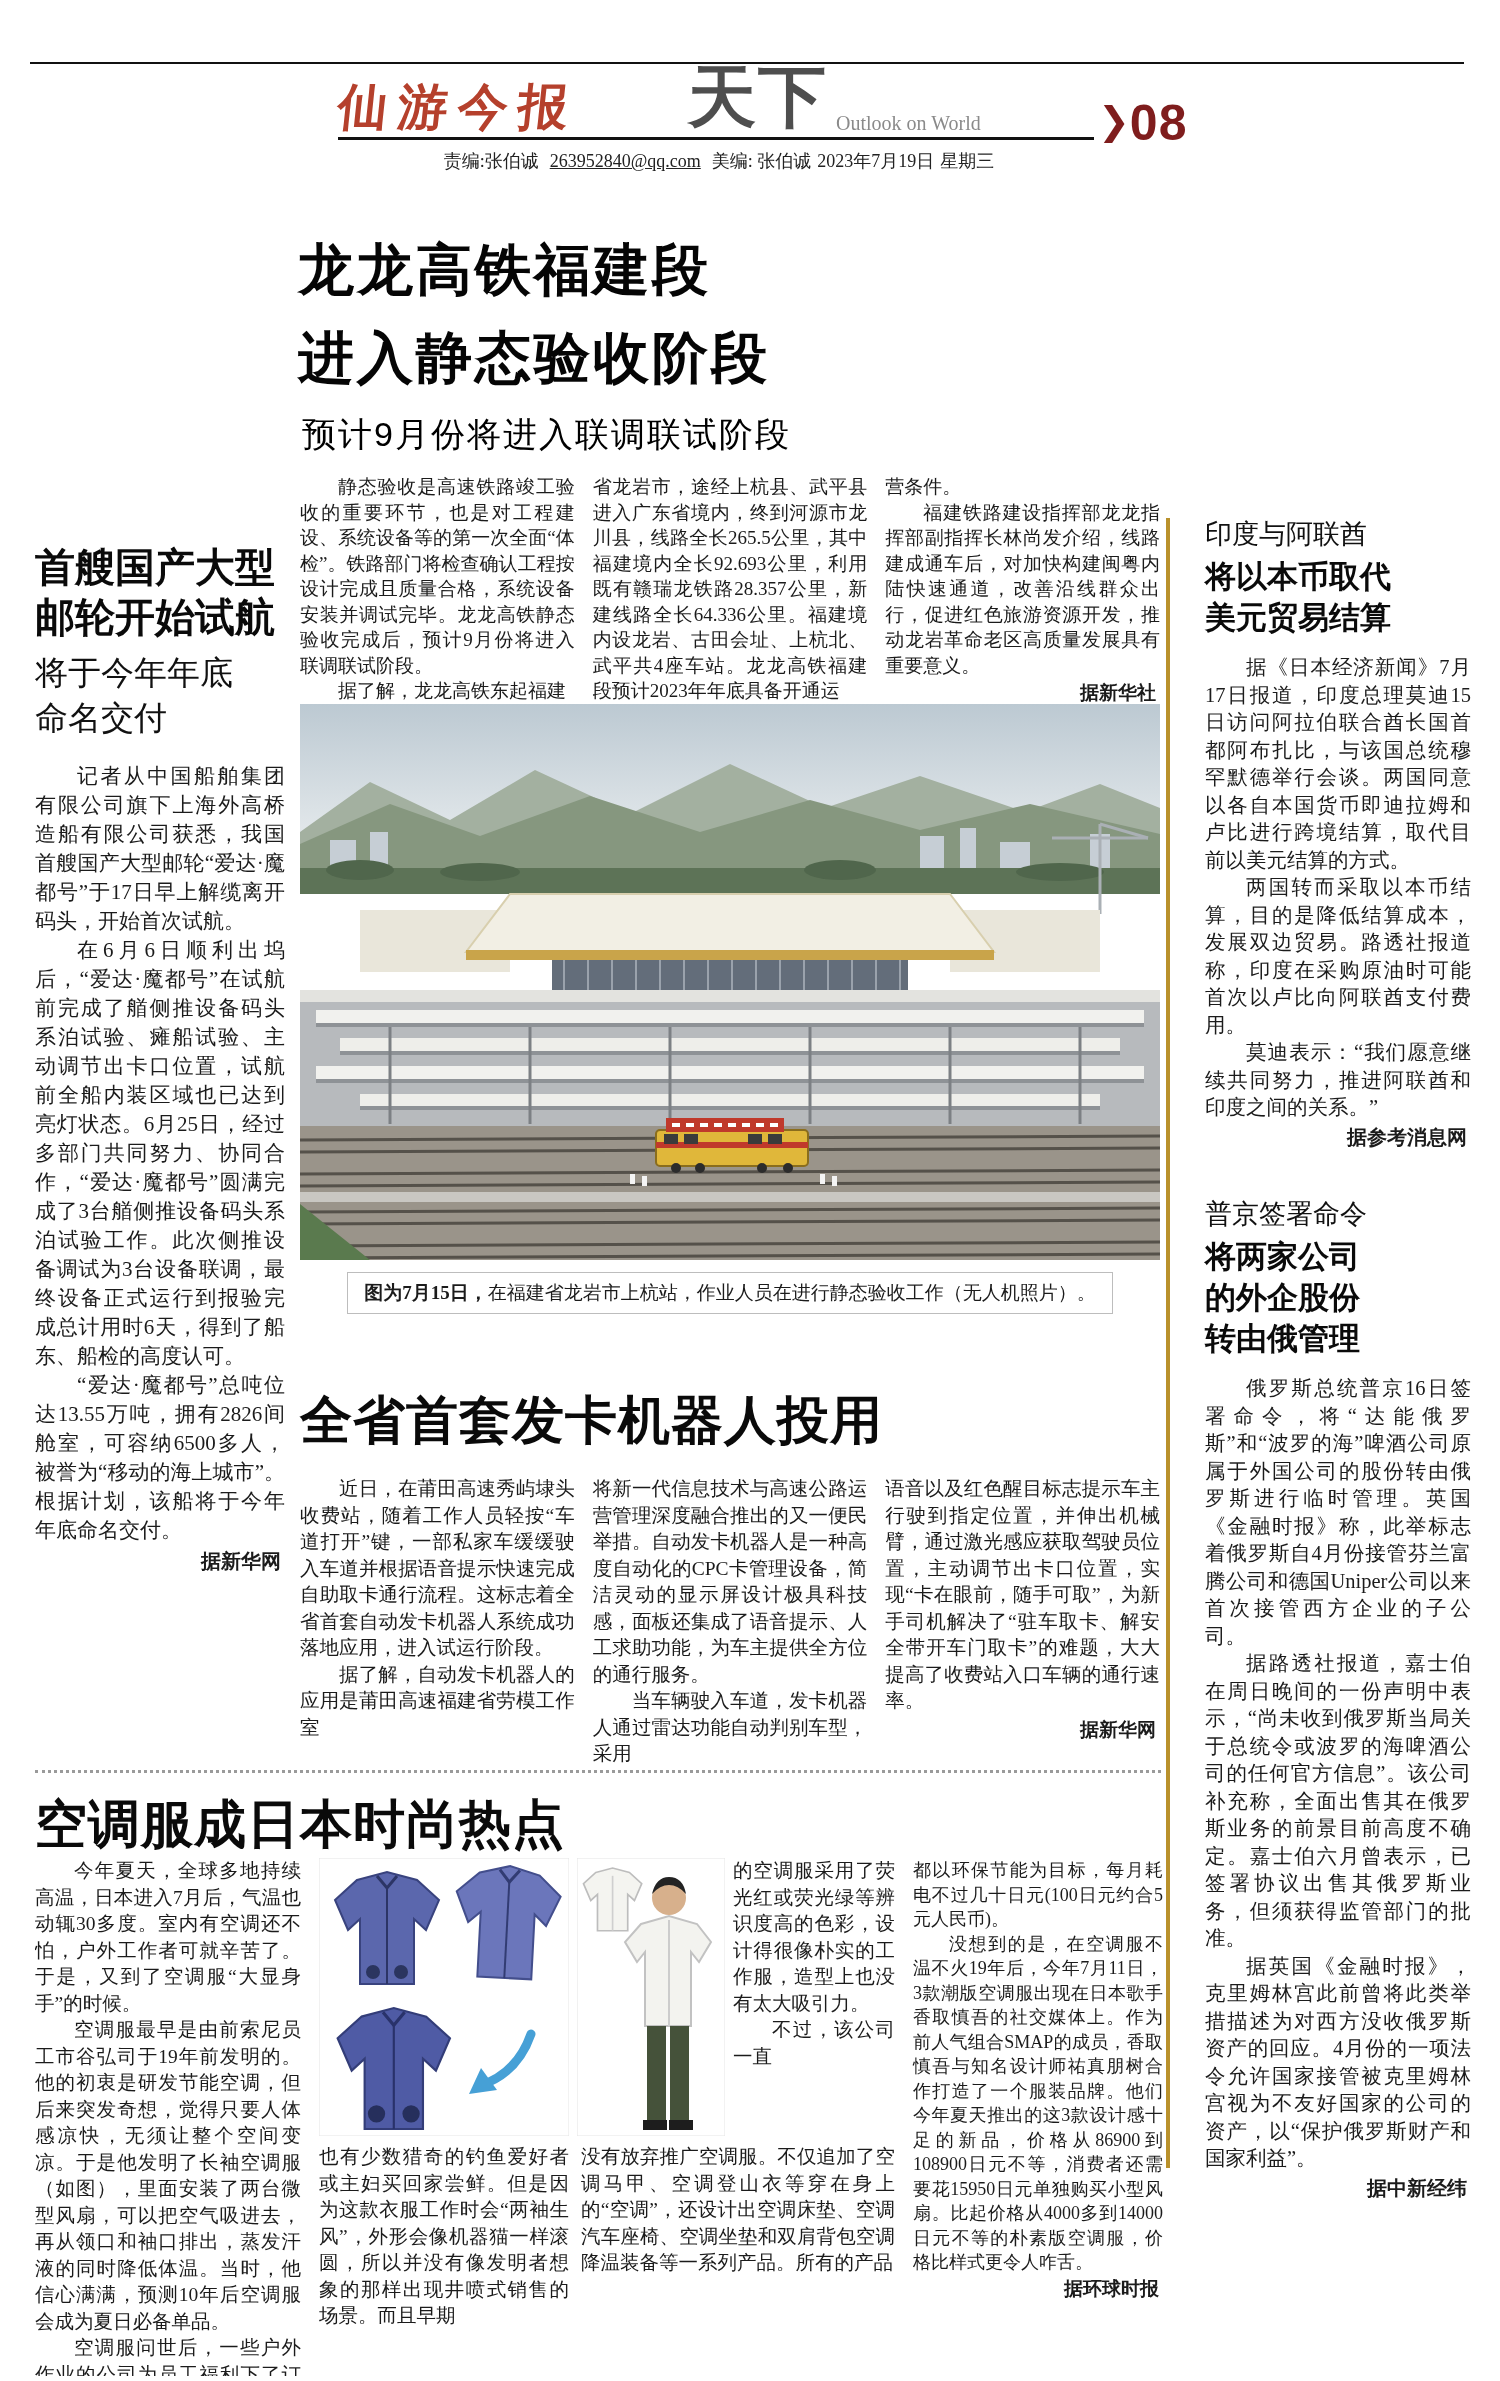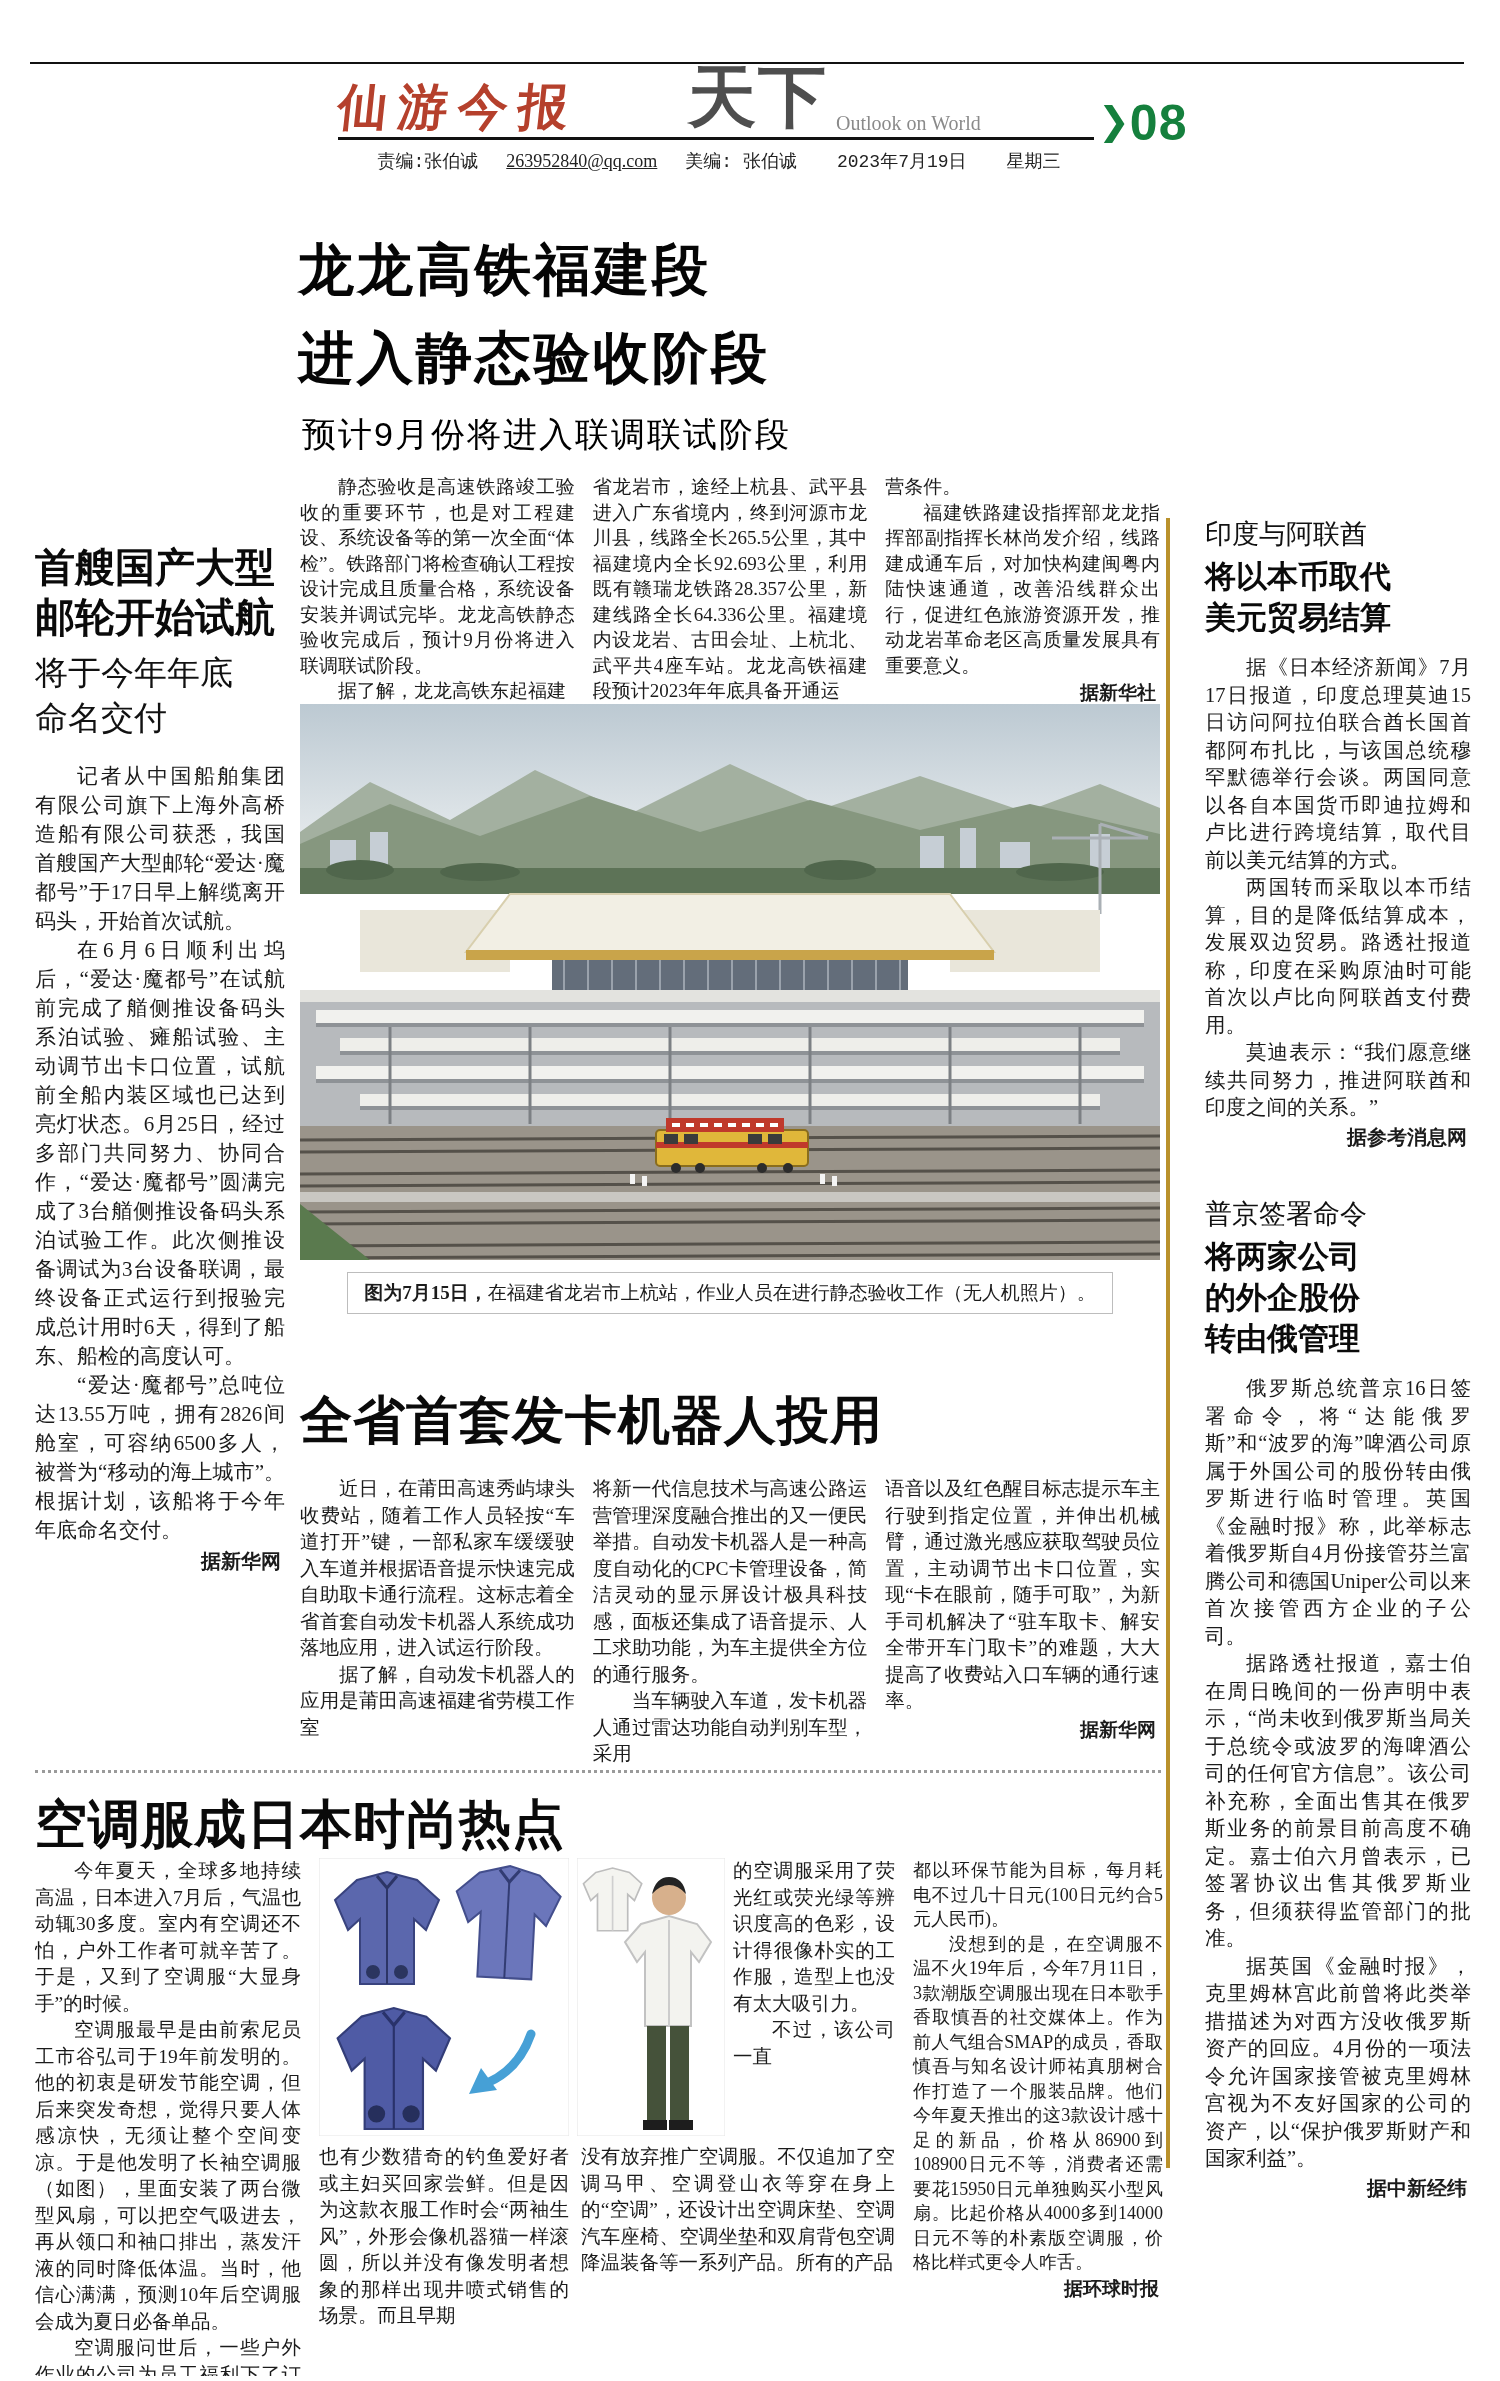--- a/index.html
+++ b/index.html
@@ -7,25 +7,25 @@
         font-family:"Liberation Serif","DejaVu Serif",serif;color:#1b1b1b;}
   .sans{font-family:"Liberation Sans","DejaVu Sans",sans-serif;}
 
   
   .top-rule{position:absolute;left:30px;top:62px;width:1434px;height:2px;background:#111;}
   .masthead{position:absolute;left:338px;top:74px;font-size:50px;font-weight:700;color:#b5402c;
             letter-spacing:10px;transform:skewX(-6deg);font-family:"Liberation Serif","DejaVu Serif",serif;}
   .section-title{position:absolute;left:688px;top:52px;font-size:68px;font-weight:900;color:#4e4e4e;letter-spacing:2px;}
   .section-sub{position:absolute;left:836px;top:112px;font-size:20px;color:#8a8a8a;}
   .mast-rule{position:absolute;left:338px;top:137px;width:756px;height:2.5px;background:#111;}
-  .pageno{position:absolute;left:1098px;top:94px;color:#15803d;font-weight:900;}
+  .pageno{position:absolute;left:1098px;top:94px;color:#7f1d1d;font-weight:900;}
   .pageno .chev{font-size:38px;vertical-align:6px;}
   .pageno .num{font-size:50px;letter-spacing:1px;}
   .staffline{position:absolute;left:335px;top:149px;width:768px;text-align:center;font-size:18px;color:#222;white-space:nowrap;}
-  .staffline span{margin:0 20px;font-family:Liberation Mono, monospace;}
+  .staffline span{margin:0 3px;}
   .staffline a.email{color:#222;text-decoration:underline;margin:0 8px;}
 
   
   p{margin:0;text-align:justify;}
   .para{text-indent:2em;}
   .cont{text-indent:0;}
   .source{text-align:right;font-family:"Liberation Sans","DejaVu Sans",sans-serif;font-weight:700;padding-right:4px;margin-top:2px;}
 
   
   .ship{position:absolute;left:35px;top:542px;width:250px;}

